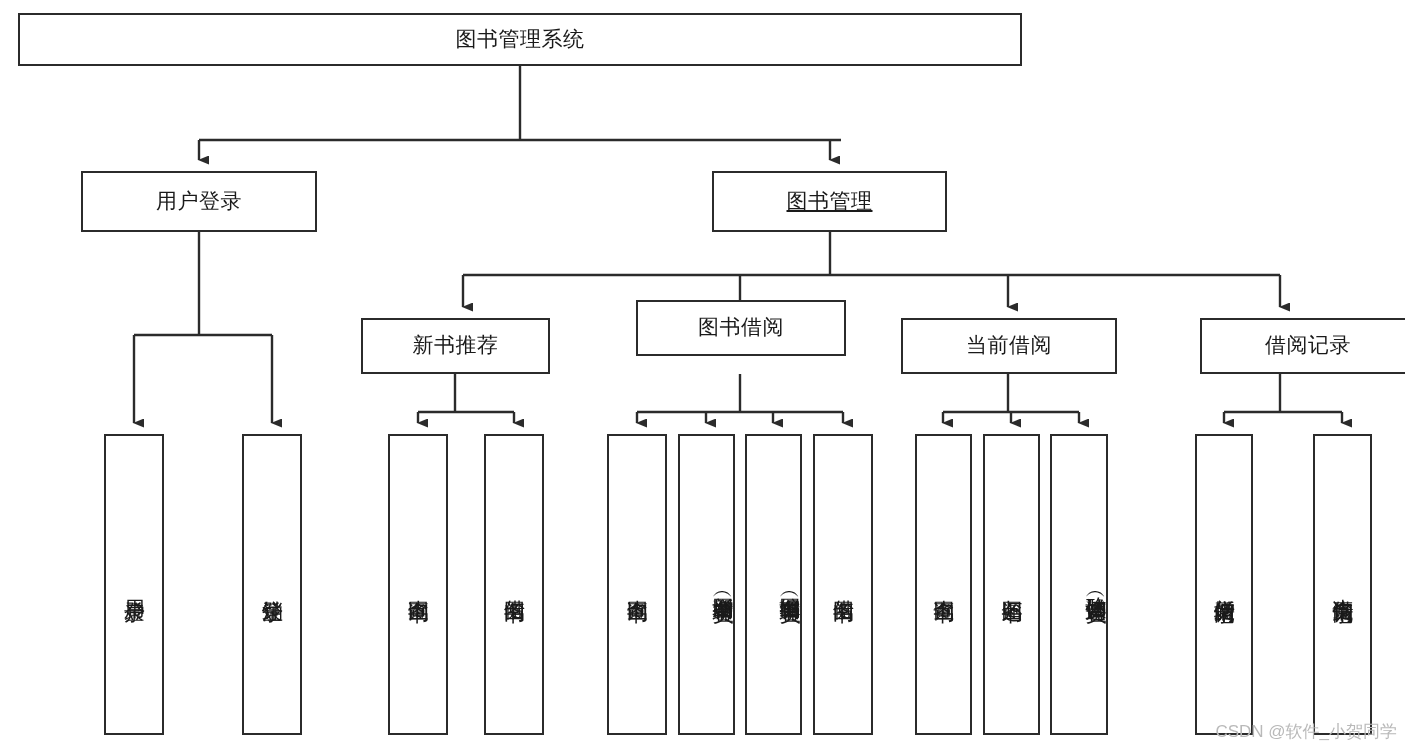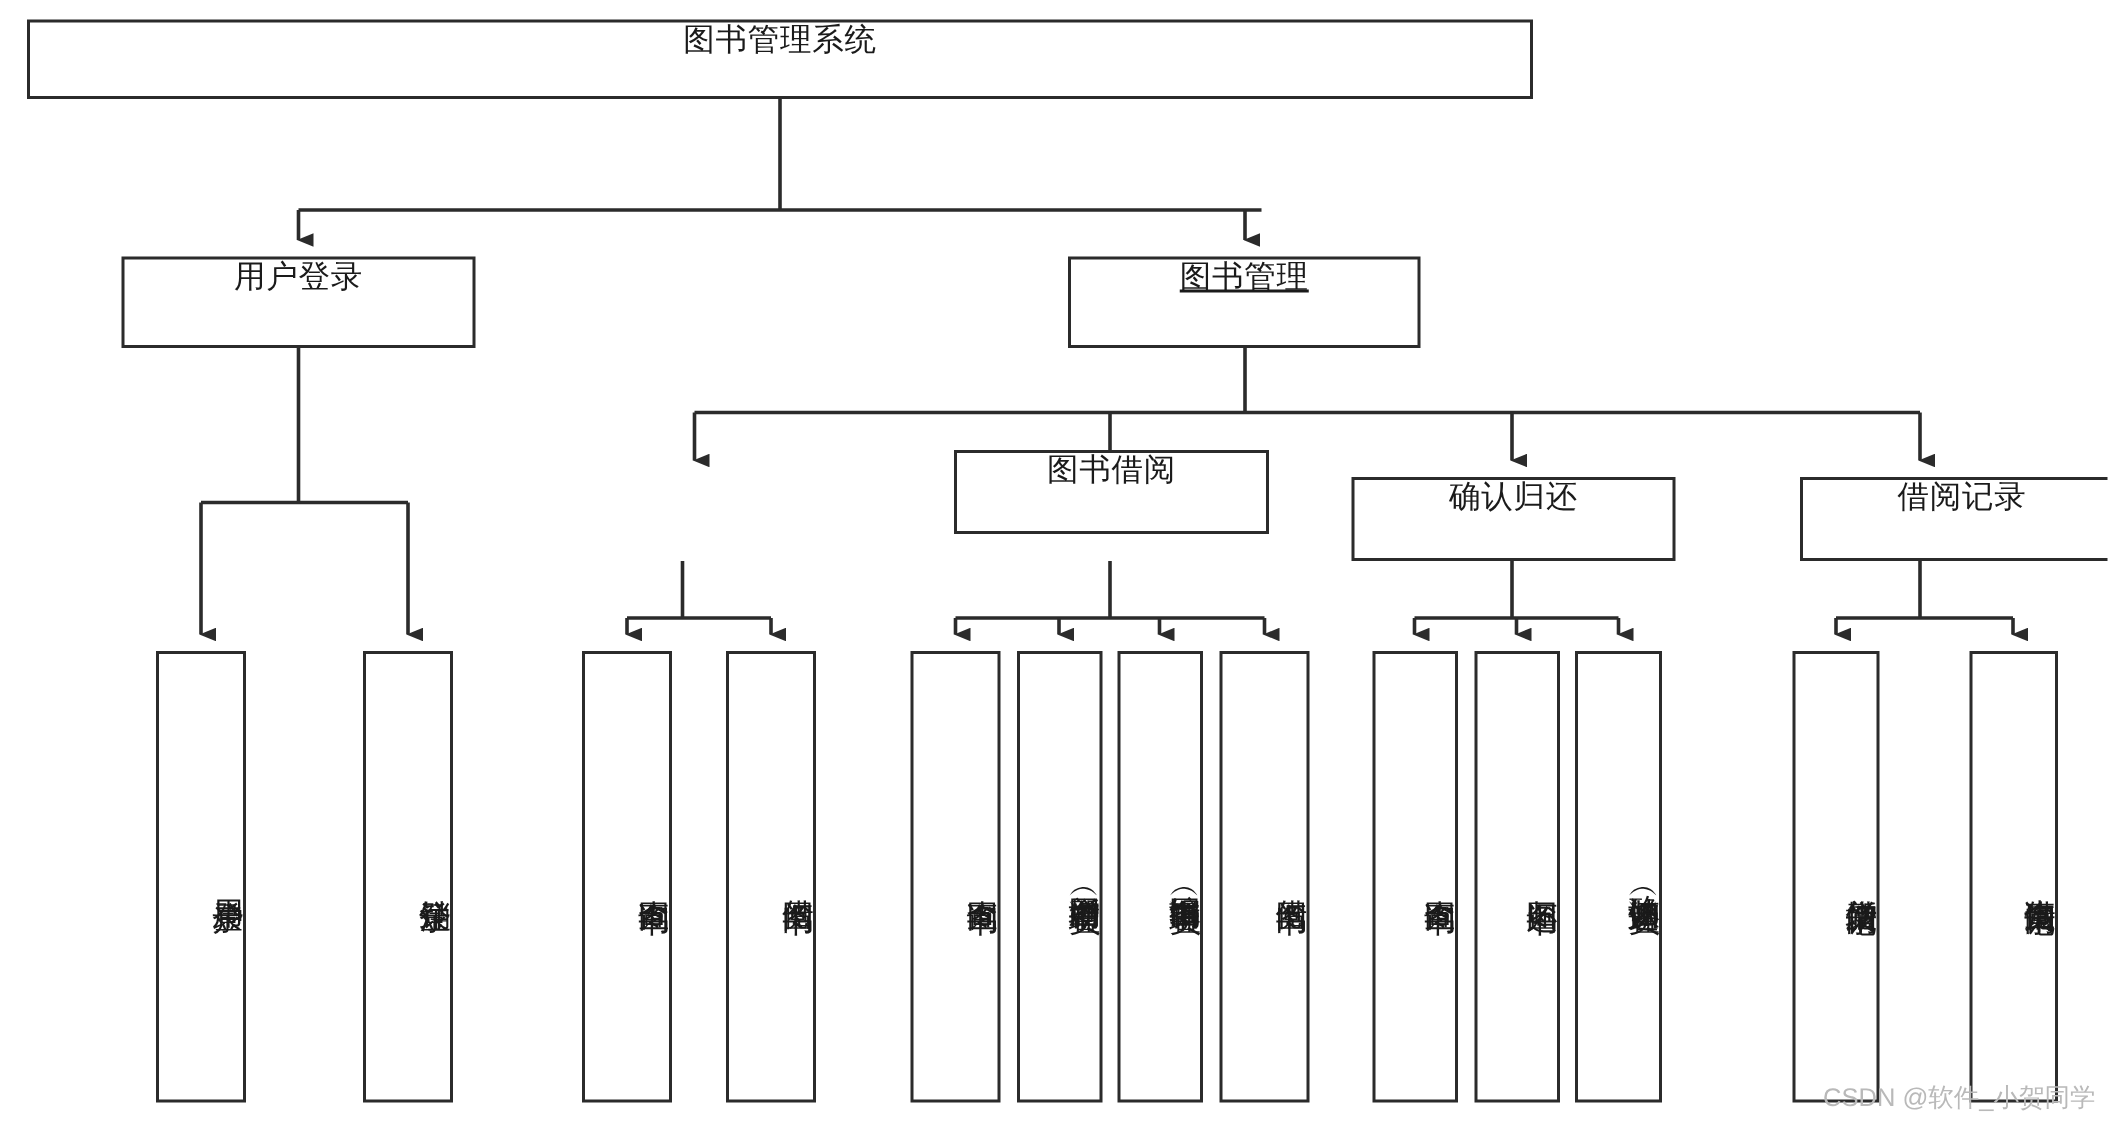--- a/index.html
+++ b/index.html
@@ -26,20 +26,21 @@
     top: 0;
     width: 1405px;
     height: 747px;
   }
   .node {
     position: absolute;
     box-sizing: border-box;
     border: 2.2px solid #2b2b2b;
     background: #ffffff;
     display: flex;
+    align-items: center;
     justify-content: center;
     color: #1a1a1a;
     z-index: 2;
   }
   .node.horizontal {
     font-size: 21px;
     letter-spacing: 0.5px;
     line-height: 1.1;
   }
   .node.vertical {
@@ -129,25 +130,28 @@
     <span class="node-label">图书管理系统</span>
   </div>
 
   <div class="node horizontal" style="left:81px; top:171px; width:236px; height:61px;">
     <span class="node-label">用户登录</span>
   </div>
   <div class="node horizontal" style="left:712px; top:171px; width:235px; height:61px;text-decoration:underline;">
     <span class="node-label">图书管理</span>
   </div>
 
+  <div class="node horizontal" style="left:361px; top:318px; width:189px; height:56px;">
+    <span class="node-label">新书推荐</span>
+  </div>
   <div class="node horizontal" style="left:636px; top:300px; width:210px; height:56px;">
     <span class="node-label">图书借阅</span>
   </div>
   <div class="node horizontal" style="left:901px; top:318px; width:216px; height:56px;">
-    <span class="node-label">确认归还</span>
+    <span class="node-label">当前借阅</span>
   </div>
   <div class="node horizontal" style="left:1172px; top:318px; width:216px; height:56px;margin-left:28px;">
     <span class="node-label">借阅记录</span>
   </div>
 
   <div class="node vertical" style="left:104px; top:434px; width:60px; height:301px;">
     <span class="node-label">用户登录</span>
   </div>
   <div class="node vertical" style="left:242px; top:434px; width:60px; height:301px;">
     <span class="node-label">注销登录</span>

